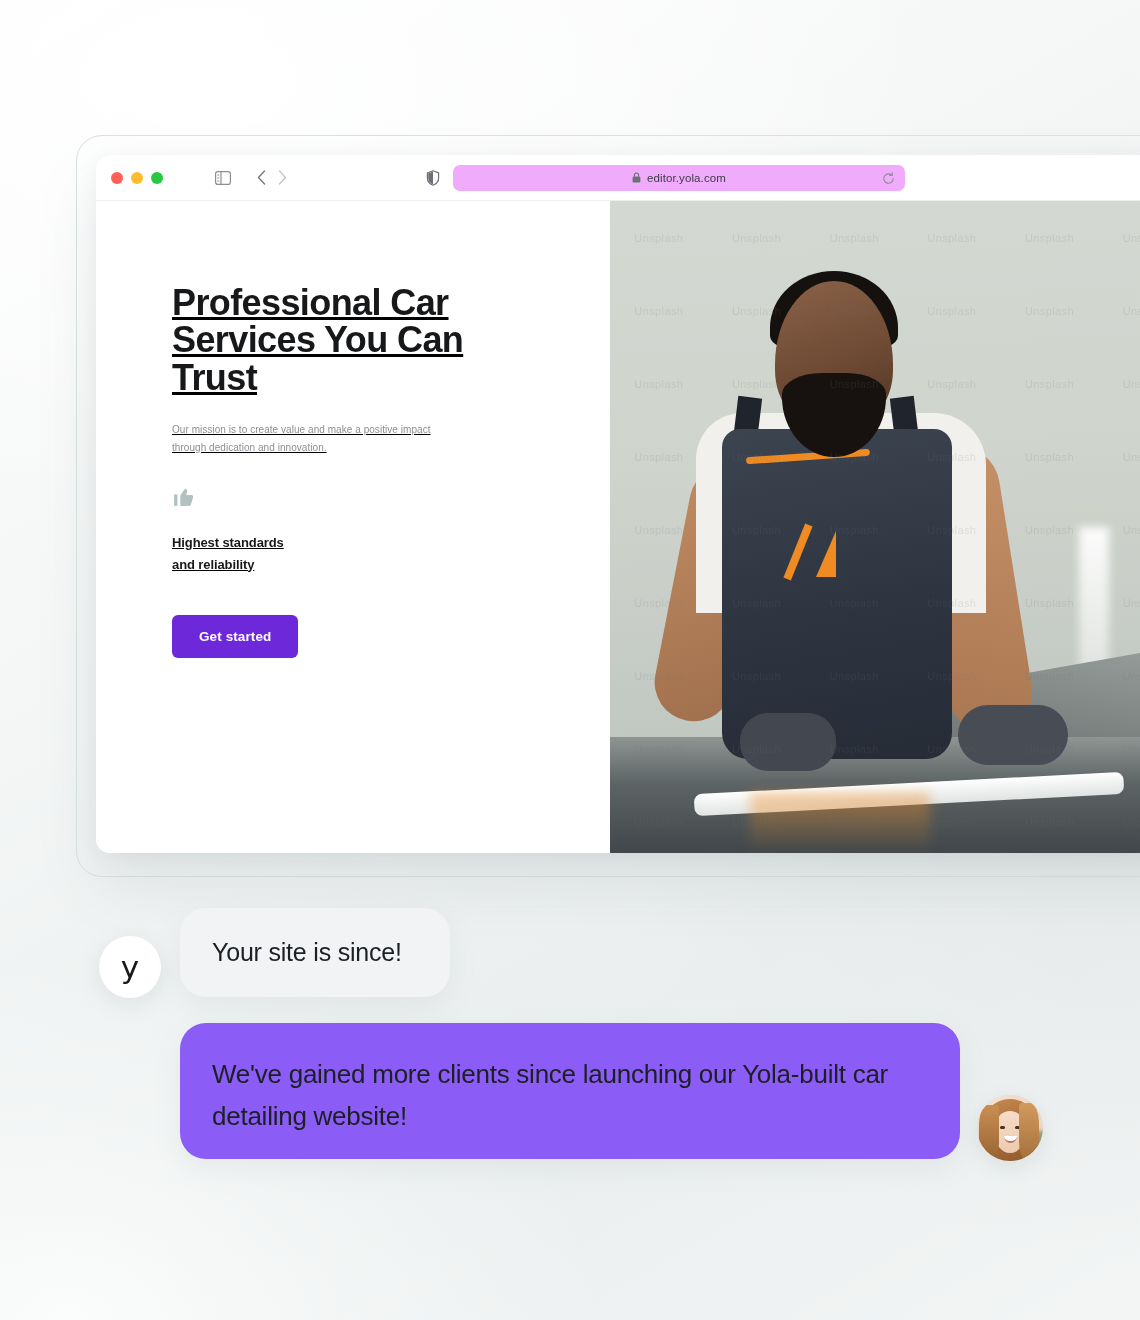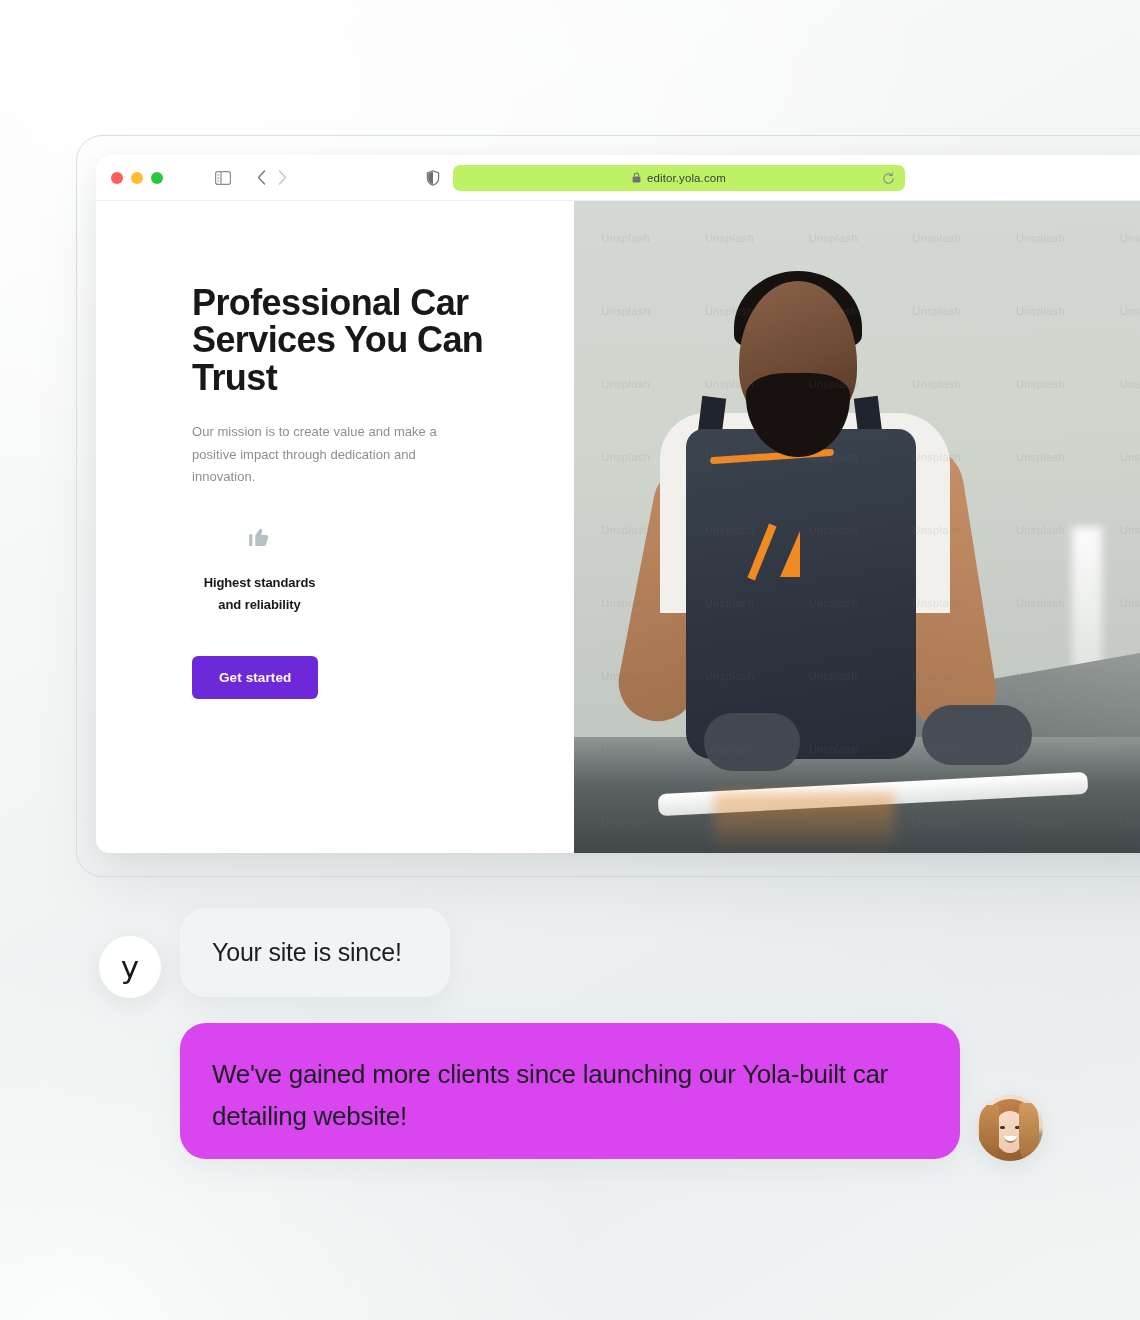--- a/index.html
+++ b/index.html
@@ -71,21 +71,21 @@
   .nav-forward { margin-left: 12px; color: #c3c6c9; }
 
   .shield-icon { position: absolute; left: 330px; }
 
   .url-bar {
     position: absolute;
     left: 357px;
     top: 10px;
     width: 452px;
     height: 26px;
-    background: #bef264;
+    background: #f0abfc;
     border-radius: 7px;
     display: flex;
     align-items: center;
     justify-content: center;
   }
   .url-inner { display: flex; align-items: center; gap: 6px; }
   .url-text {
     font-size: 11.5px;
     color: #3b3e41;
     letter-spacing: .1px;
@@ -95,46 +95,47 @@
 
   
   .page {
     position: relative;
     height: 652px;
     background: #fff;
     display: flex;
   }
 
   .hero-left {
-    width: 478px;
-    padding: 83px 0 0 96px;
+    width: 514px;
+    padding: 83px 0 0 76px;
     flex: none;
+    text-decoration: underline;
   }
 
   .hero-title {
     font-size: 36px;
     line-height: 1.04;
     font-weight: 700;
     color: #16181a;
     letter-spacing: -.6px;
     max-width: 300px;
     margin-bottom: 25px;
   }
 
   .hero-sub {
-    font-size: 13px;
+    font-size: 10px;
     line-height: 1.72;
     color: #8b8f93;
     max-width: 282px;
-    margin-bottom: 36px;
+    margin-bottom: 28px;
     letter-spacing: .05px;
   }
 
   .features { display: flex; gap: 38px; margin-bottom: 40px; }
-  .feature { width: 135px; text-align: center; }
+  .feature { width: 135px; }
   .feature-icon { color: #b3c1c2; margin-bottom: 22px; display: block; height: 26px; }
   .feature-label {
     font-size: 13px;
     font-weight: 700;
     color: #16181a;
     line-height: 1.68;
     letter-spacing: -.1px;
   }
 
   .cta-button {
@@ -284,21 +285,21 @@
     display: flex; align-items: center;
     box-shadow: 0 10px 28px rgba(120,135,140,.10);
   }
   .bubble-one-text {
     font-size: 25px; color: #1c2024; padding-left: 32px; letter-spacing: -.2px;
   }
 
   .bubble-two {
     position: absolute; left: 180px; top: 128px;
     width: 780px; height: 136px;
-    background: #d946ef;
+    background: #8b5cf6;
     border-radius: 26px;
     padding: 30px 34px 0 32px;
     box-shadow: 0 10px 28px rgba(120,135,140,.10);
   }
   .bubble-two-text {
     font-size: 26px; line-height: 1.62; color: #1c2024; letter-spacing: -.25px;
   }
 
   .client-avatar {
     position: absolute; left: 977px; top: 200px;

